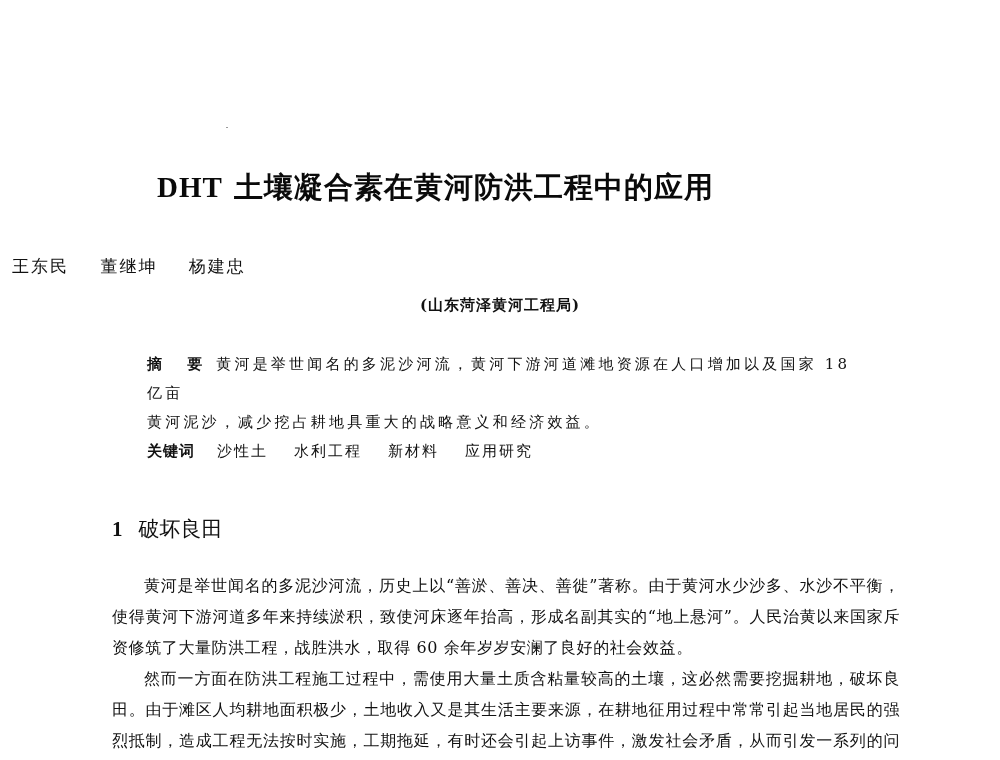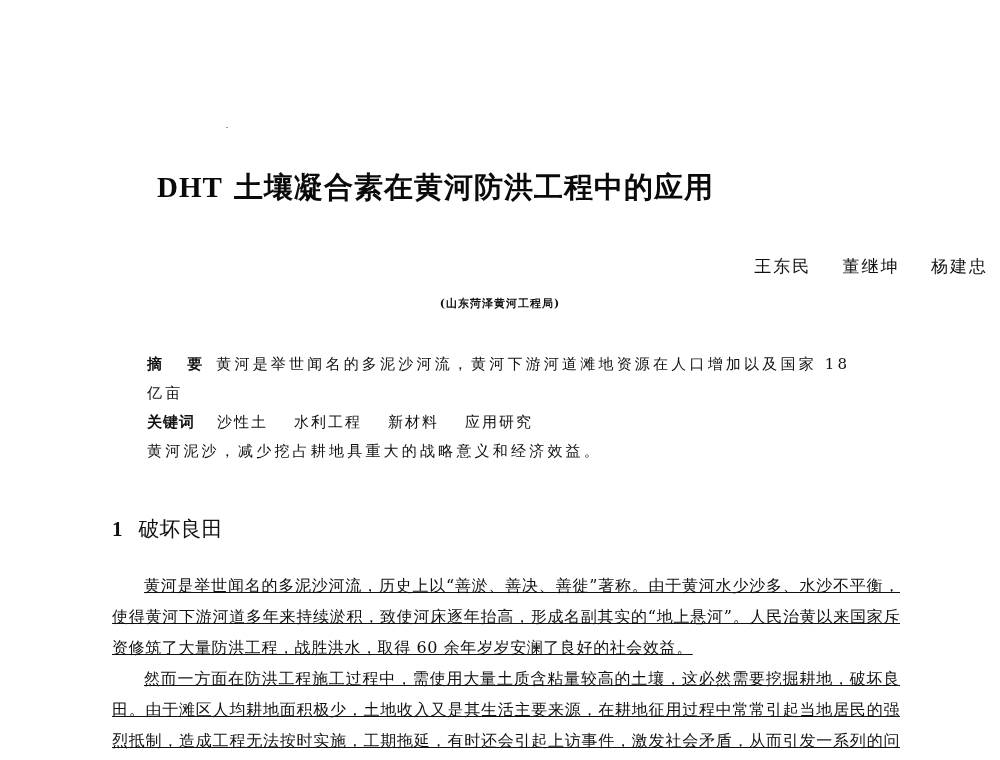--- a/index.html
+++ b/index.html
@@ -3,64 +3,64 @@
   <meta charset="utf-8">
   <style>
     html, body { margin: 0; padding: 0; background: #ffffff; }
     body { width: 1000px; height: 760px; overflow: hidden; position: relative;
            font-family: "DejaVu Serif", "Liberation Serif", serif; color: #111; }
     .dot { position: absolute; left: 226px; top: 127px; width: 2px; height: 1px; background: #999; }
     .title { position: absolute; left: 0; width: 871px; top: 168px; text-align: center;
              font-family: "DejaVu Sans", "Liberation Sans", sans-serif; font-weight: bold;
              font-size: 29px; letter-spacing: 1px; color: #0a0a0a; }
     .title .latin { font-family: "Liberation Serif", "DejaVu Serif", serif; font-weight: bold; }
-    .authors { position: absolute; left: 0; width: 1000px; top: 255px; text-align: right;
+    .authors { position: absolute; left: 0; width: 1000px; top: 255px; text-align: left;
                font-size: 17px; letter-spacing: 2px; }
     .authors span { margin: 0 12px; }
     .affil { position: absolute; left: 0; width: 1000px; top: 296px; text-align: center;
-             font-size: 11px; font-weight: bold; letter-spacing: 1px; }
+             font-size: 15px; font-weight: bold; letter-spacing: 1px; }
     .abstract { position: absolute; left: 147px; top: 350px; width: 720px;
                 font-size: 15px; line-height: 29px; letter-spacing: 3.2px; }
     .abstract .label { font-family: "DejaVu Sans", "Liberation Sans", sans-serif; font-weight: bold; letter-spacing: 10px; margin-right: 4px; margin-top: 36px; }
     .kw-label { font-family: "DejaVu Sans", "Liberation Sans", sans-serif; font-weight: bold; letter-spacing: 1px; margin-right: 14px; }
     .kw { margin-right: 18px; letter-spacing: 2px; }
     .section { position: absolute; left: 112px; top: 515px; font-size: 21px;
                font-family: "DejaVu Sans", "Liberation Sans", sans-serif; }
     .section .num { font-family: "Liberation Serif", serif; font-weight: bold; margin-right: 16px; }
     .body { position: absolute; left: 112px; top: 570px; width: 788px;
             font-size: 16px; line-height: 31px; letter-spacing: 0.6px; text-align: justify; }
-    .body p { margin: 0; text-indent: 32px; text-decoration: underline; }
+    .body p { margin: 0; text-indent: 32px; }
   </style>
 </head>
 <body>
 
 <div class="dot"></div>
 
 <div class="title">
   <span class="latin">DHT</span><span> 土壤凝合素在黄河防洪工程中的应用</span>
 </div>
 
 <div class="authors">
   <span>王东民</span>
   <span>董继坤</span>
   <span>杨建忠</span>
 </div>
 
 <div class="affil">(山东菏泽黄河工程局)</div>
 
 <div class="abstract">
   <div><span class="label">摘 要</span><span>黄河是举世闻名的多泥沙河流，黄河下游河道滩地资源在人口增加以及国家 18 亿亩</span></div>
+  <div>黄河泥沙，减少挖占耕地具重大的战略意义和经济效益。</div>
   <div>
     <span class="kw-label">关键词</span>
     <span class="kw">沙性土</span>
     <span class="kw">水利工程</span>
     <span class="kw">新材料</span>
     <span class="kw">应用研究</span>
   </div>
-  <div>黄河泥沙，减少挖占耕地具重大的战略意义和经济效益。</div>
 </div>
 
 <div class="section">
   <span class="num">1</span><span>破坏良田</span>
 </div>
 
 <div class="body">
   <p>黄河是举世闻名的多泥沙河流，历史上以“善淤、善决、善徙”著称。由于黄河水少沙多、水沙不平衡，使得黄河下游河道多年来持续淤积，致使河床逐年抬高，形成名副其实的“地上悬河”。人民治黄以来国家斥资修筑了大量防洪工程，战胜洪水，取得 60 余年岁岁安澜了良好的社会效益。</p>
   <p>然而一方面在防洪工程施工过程中，需使用大量土质含粘量较高的土壤，这必然需要挖掘耕地，破坏良田。由于滩区人均耕地面积极少，土地收入又是其生活主要来源，在耕地征用过程中常常引起当地居民的强烈抵制，造成工程无法按时实施，工期拖延，有时还会引起上访事件，激发社会矛盾，从而引发一系列的问题。因此黄河下游河道滩地资源在人口增加以及国家 18 亿亩耕地红线的划定下，</p>
 </div>

